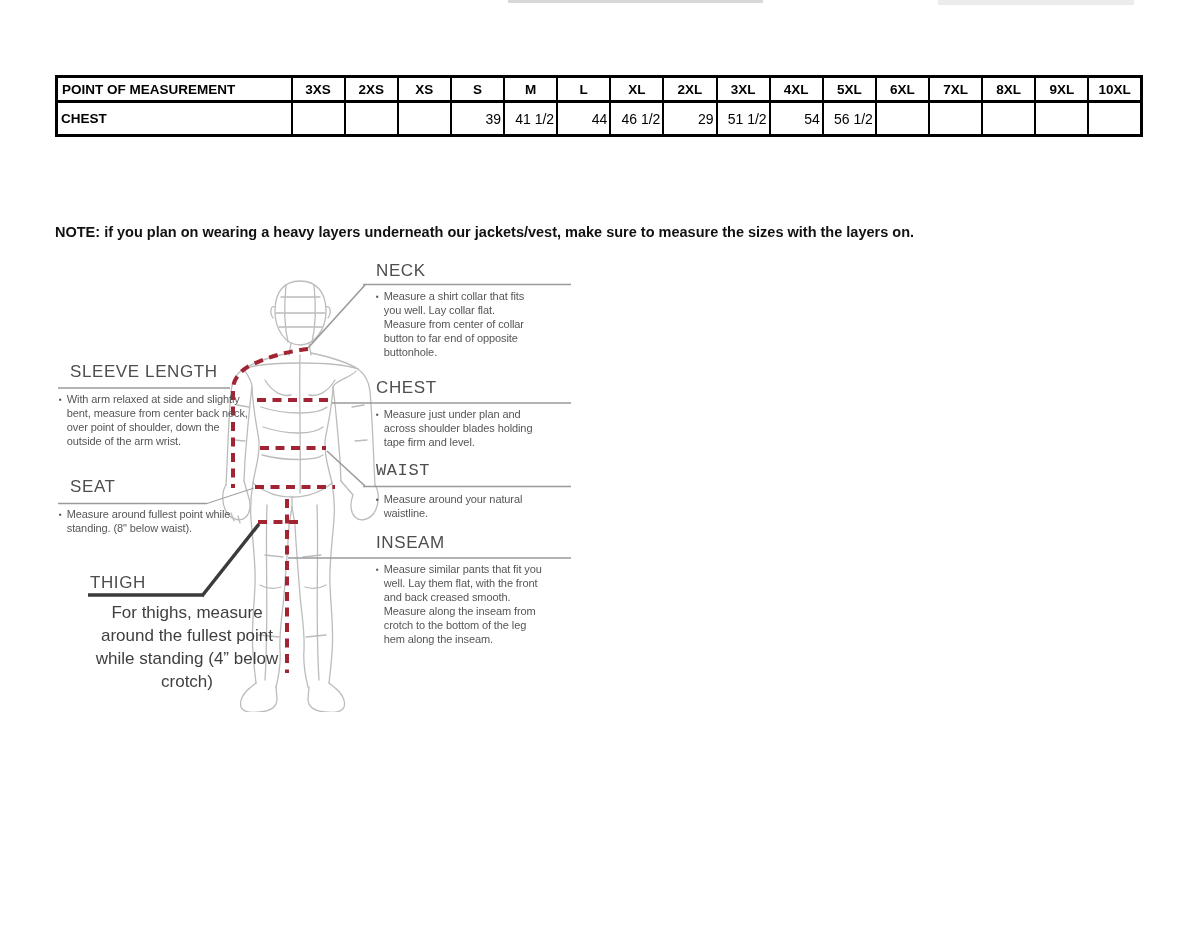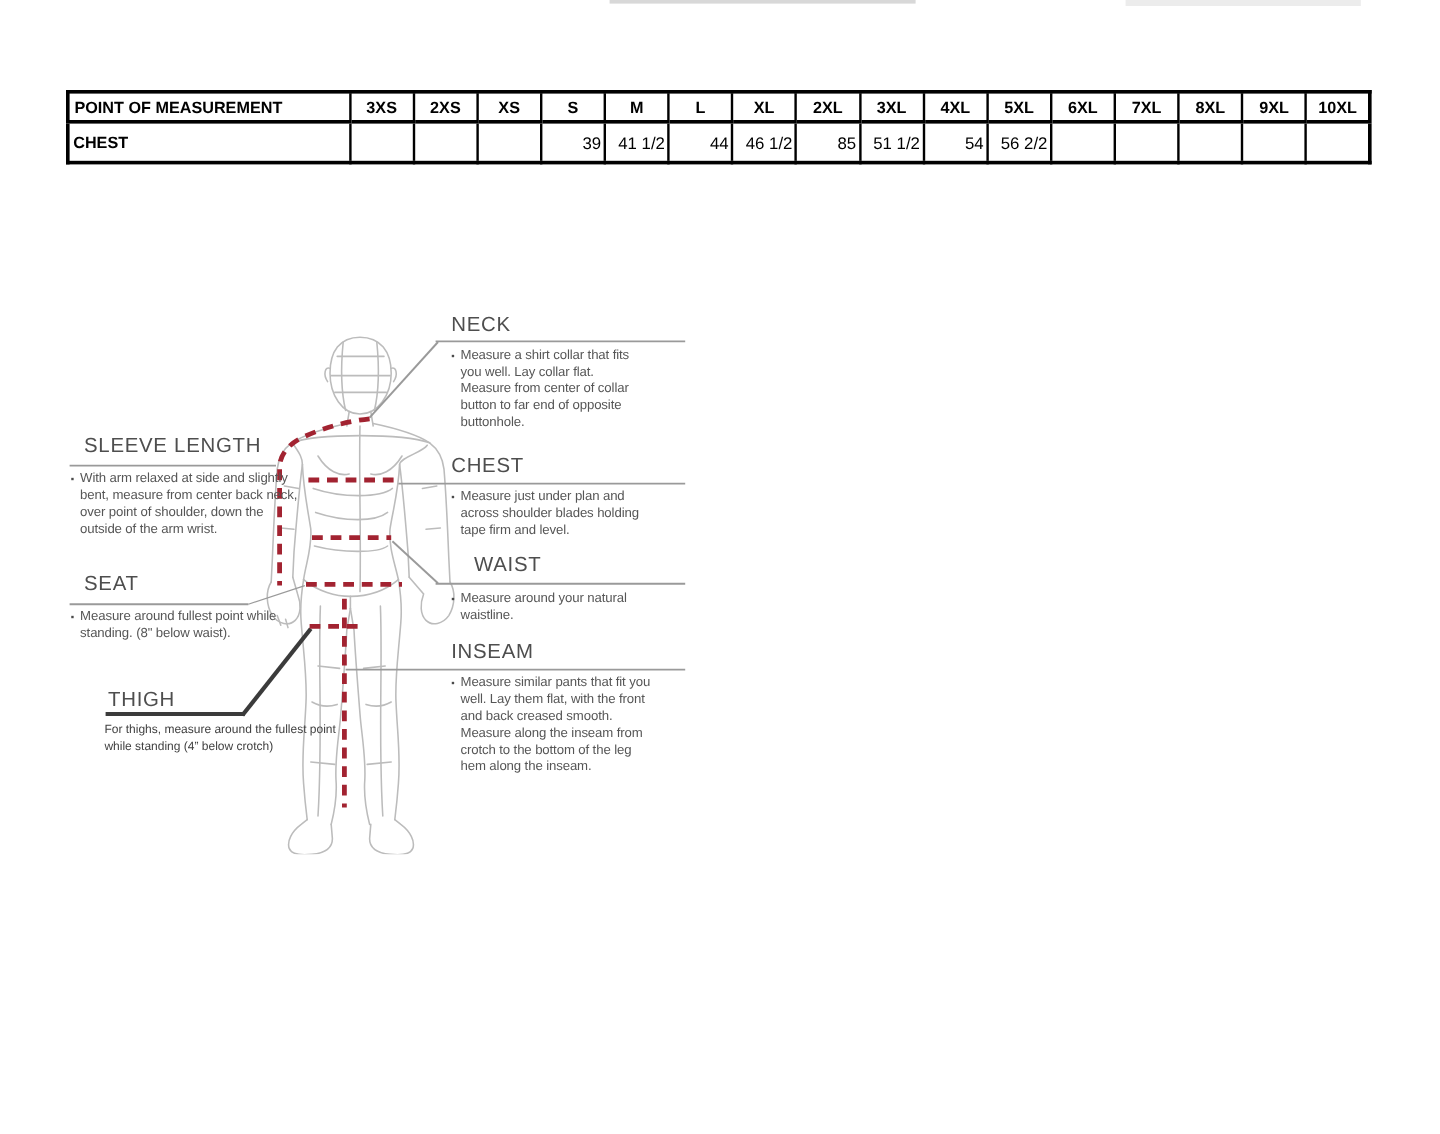--- a/index.html
+++ b/index.html
@@ -22,25 +22,25 @@
   .note{position:absolute;left:55px;top:224px;width:1100px;font-size:14.5px;font-weight:bold;color:#111;}
 
   
   #guide{position:absolute;left:55px;top:255px;width:530px;height:470px;}
   #guide svg{position:absolute;left:0;top:0;}
 
   .g-head{position:absolute;font-size:17px;letter-spacing:.6px;color:#4e4e4e;font-weight:500;white-space:nowrap;}
   .g-body{position:absolute;display:flex;align-items:flex-start;font-size:11px;line-height:1.28;
           color:#565656;letter-spacing:-.1px;}
   .g-body .blt{font-size:8px;margin:3px 5px 0 0;color:#4a4a4a;flex:0 0 auto;}
-  .g-thigh{position:absolute;font-size:10px;line-height:1.35;color:#3f3f3f;}
+  .g-thigh{position:absolute;font-size:17px;line-height:1.35;color:#3f3f3f;text-align:center;}
 
   .p-neck-h{left:321px;top:6px;}     .p-neck-t{left:321px;top:34px;width:162px;}
   .p-chest-h{left:321px;top:123px;}  .p-chest-t{left:321px;top:152px;width:172px;}
-  .p-waist-h{left:340px;top:206px;}  .p-waist-t{left:321px;top:237px;width:162px;}
+  .p-waist-h{left:321px;top:206px;font-family:Liberation Mono, monospace;}  .p-waist-t{left:321px;top:237px;width:162px;}
   .p-inseam-h{left:321px;top:278px;} .p-inseam-t{left:321px;top:307px;width:172px;}
   .p-sleeve-h{left:15px;top:107px;}  .p-sleeve-t{left:4px;top:137px;width:192px;}
   .p-seat-h{left:15px;top:222px;}    .p-seat-t{left:4px;top:252px;width:172px;}
   .p-thigh-h{left:35px;top:318px;}   .p-thigh-t{left:32px;top:347px;width:200px;}
 </style>
 </head>
 <body>
 
 <div id="page">
 
@@ -91,33 +91,34 @@
     <tbody>
       <tr>
         <td class="lbl">CHEST</td>
         <td></td>
         <td></td>
         <td></td>
         <td>39</td>
         <td>41 1/2</td>
         <td>44</td>
         <td>46 1/2</td>
-        <td>85</td>
+        <td>29</td>
         <td>51 1/2</td>
         <td>54</td>
-        <td>56 2/2</td>
+        <td>56 1/2</td>
         <td></td>
         <td></td>
         <td></td>
         <td></td>
         <td></td>
       </tr>
     </tbody>
   </table>
 
+  <div class="note">NOTE: if you plan on wearing a heavy layers underneath our jackets/vest, make sure to measure the sizes with the layers on.</div>
 
   <div id="guide">
 
     <svg width="530" height="470" viewBox="0 0 530 470">
 
       <g stroke="#bcbcbc" stroke-width="1.3" fill="none" stroke-linecap="round">
 
         <path d="M245,26 C228,26 220,38 220,56 C220,74 230,90 245,90 C260,90 271,74 271,56 C271,38 262,26 245,26 Z"></path>
         <path d="M231,30 C229,50 229,70 233,87"></path>
         <path d="M259,30 C261,50 261,70 257,87"></path>

